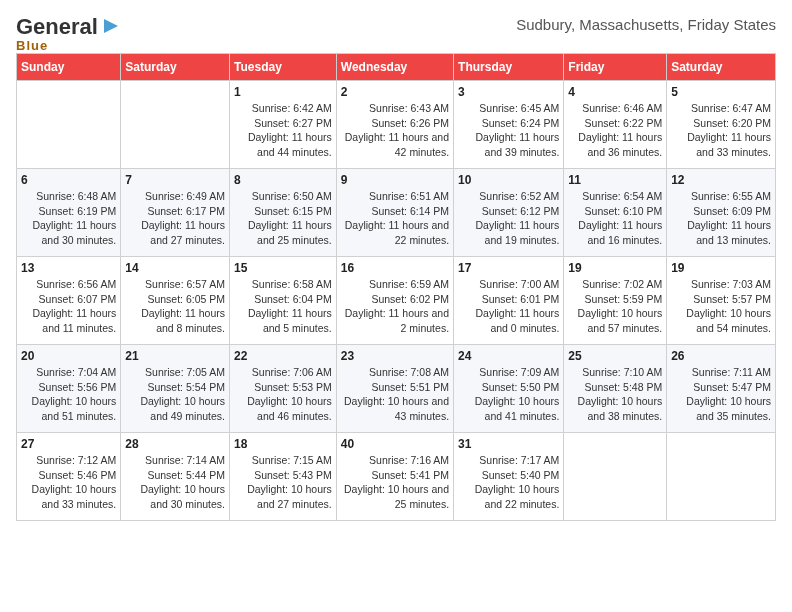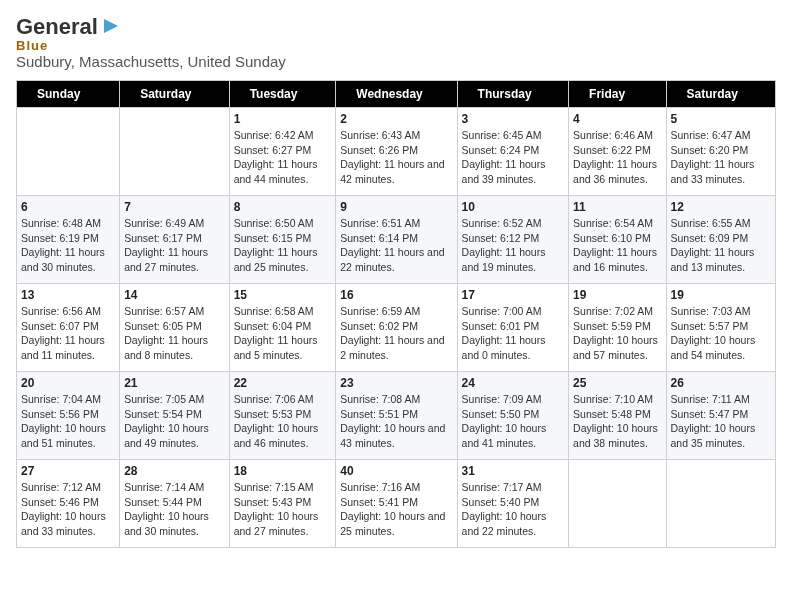--- a/index.html
+++ b/index.html
@@ -7,22 +7,20 @@
       font-family: Arial, sans-serif;
       background: #fff;
       width: 792px;
       min-height: 612px;
       padding: 16px;
     }
     .header-area {
       display: flex;
       justify-content: space-between;
       align-items: flex-start;
-      margin-bottom: 10px;
-      flex-direction: column;
     }
     .logo-area {
       display: flex;
       flex-direction: column;
       align-items: flex-start;
     }
     .logo-text {
       font-size: 22px;
       font-weight: bold;
       color: #333;
@@ -49,23 +47,23 @@
     .subtitle {
       font-size: 15px;
       color: #555;
     }
     table {
       width: 100%;
       border-collapse: collapse;
       font-size: 11px;
     }
     thead tr th {
-      background-color: #000000;
+      background-color: #ef4444;
       color: #fff;
-      padding: 6px 20px;
+      padding: 6px 4px;
       text-align: left;
       font-size: 12px;
       font-weight: bold;
       border: 1px solid #ccc;
     }
     tbody tr td {
       border: 1px solid #d0d0d0;
       padding: 4px 4px;
       vertical-align: top;
       background: #fff;
@@ -79,39 +77,40 @@
       font-weight: bold;
       font-size: 12px;
       color: #222;
       display: block;
       margin-bottom: 2px;
     }
     .day-info {
       color: #333;
       font-size: 10.5px;
       line-height: 1.4;
+      text-align: right;
     }
   </style>
 </head>
 <body>
 
 <div class="header-area">
   <div class="logo-area">
     <div class="logo-row">
       <span class="logo-text">General</span>
       <svg width="22" height="22" viewBox="0 0 22 22" style="margin-left:2px;margin-top:-2px;">
         <polygon points="4,4 18,11 4,18" fill="#4a9fd4"></polygon>
       </svg>
     </div>
     <div class="logo-row">
       <span class="logo-sub">Blue</span>
     </div>
   </div>
   <div class="title-area">
-    <div class="subtitle">Sudbury, Massachusetts, United Sunday</div>
+    <div class="subtitle">Sudbury, Massachusetts, Friday States</div>
   </div>
 </div>
 
 <table>
   <thead>
     <tr>
     <th>Sunday</th>
         <th>Saturday</th>
         <th>Tuesday</th>
         <th>Wednesday</th>

